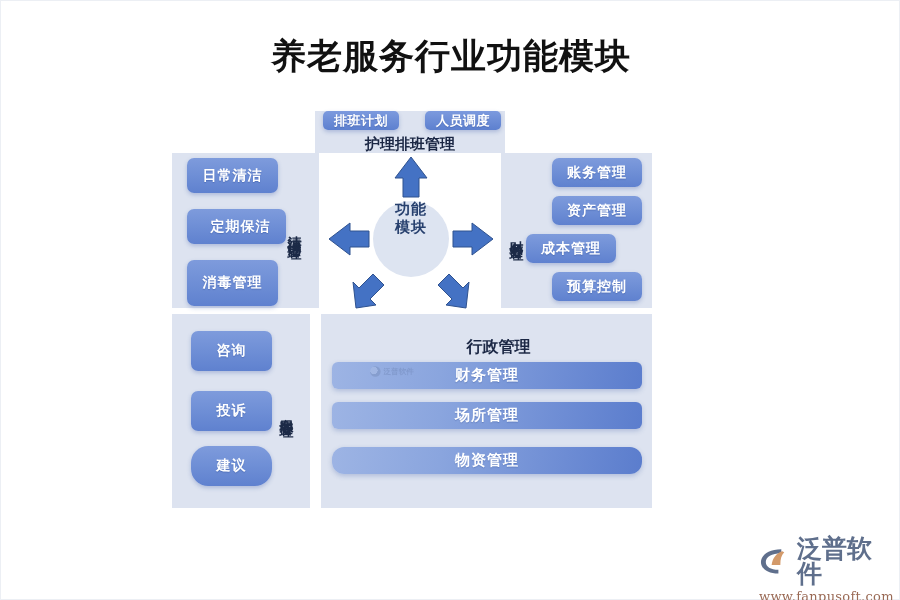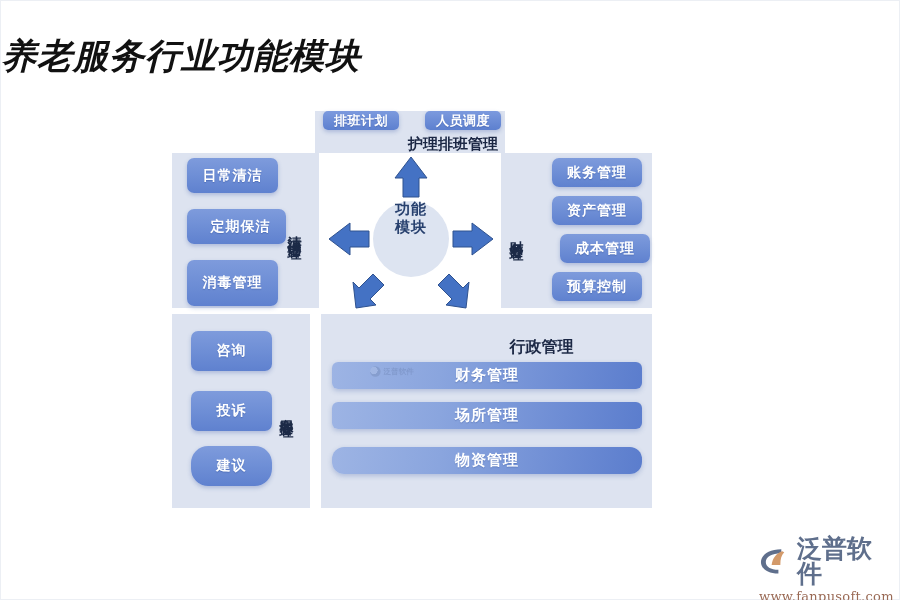--- a/index.html
+++ b/index.html
@@ -13,26 +13,26 @@
     position:relative;
     width:900px;height:600px;
     box-sizing:border-box;
     border:1px solid #eceff4;
     background:#ffffff;
   }
 
   
   #title{
     position:absolute;left:0;top:36px;width:900px;
+    text-align:center;
     font-size:35px;
     font-weight:700;
     color:#111111;
     letter-spacing:1px;
     line-height:1.1;
-    font-style:italic;
   }
 
   
   .panel{
     position:absolute;
     background:#dde3f0;
     box-sizing:border-box;
   }
 
   
@@ -66,21 +66,20 @@
     display:flex;align-items:center;justify-content:center;
   }
 
   
   .caption{
     position:absolute;
     color:#1b2744;
     font-size:15px;
     font-weight:600;
     text-align:center;
-    padding-left:43px;
   }
 
   
   #center-circle{
     position:absolute;
     left:372px;top:200px;width:76px;height:76px;
     border-radius:50%;
     background:#dde4f1;
     display:flex;flex-direction:column;
     align-items:center;justify-content:flex-start;
@@ -153,21 +152,21 @@
   <div class="pill" style="left:186px;top:259px;width:91px;height:46px;">消毒管理</div>
 
   <div class="vlabel" style="left:284px;top:160px;width:20px;height:140px;">清洁保洁管理</div>
 
   <div class="panel" style="left:500px;top:152px;width:151px;height:155px;"></div>
 
   <div class="vlabel" style="left:506px;top:185px;width:20px;height:95px;">财务管理</div>
 
   <div class="pill" style="left:551px;top:157px;width:90px;height:29px;">账务管理</div>
   <div class="pill" style="left:551px;top:195px;width:90px;height:29px;">资产管理</div>
-  <div class="pill" style="left:559px;top:233px;width:90px;height:29px;">成本管理</div>
+  <div class="pill" style="left:525px;top:233px;width:90px;height:29px;">成本管理</div>
   <div class="pill" style="left:551px;top:271px;width:90px;height:29px;">预算控制</div>
 
   <div class="panel" style="left:171px;top:313px;width:138px;height:194px;"></div>
 
   <div class="pill" style="left:190px;top:330px;width:81px;height:40px;">咨询</div>
   <div class="pill" style="left:190px;top:390px;width:81px;height:40px;">投诉</div>
   <div class="pill" style="left:190px;top:445px;width:81px;height:40px;border-radius:17px;">建议</div>
 
   <div class="vlabel" style="left:276px;top:360px;width:20px;height:100px;">客服管理</div>
 

